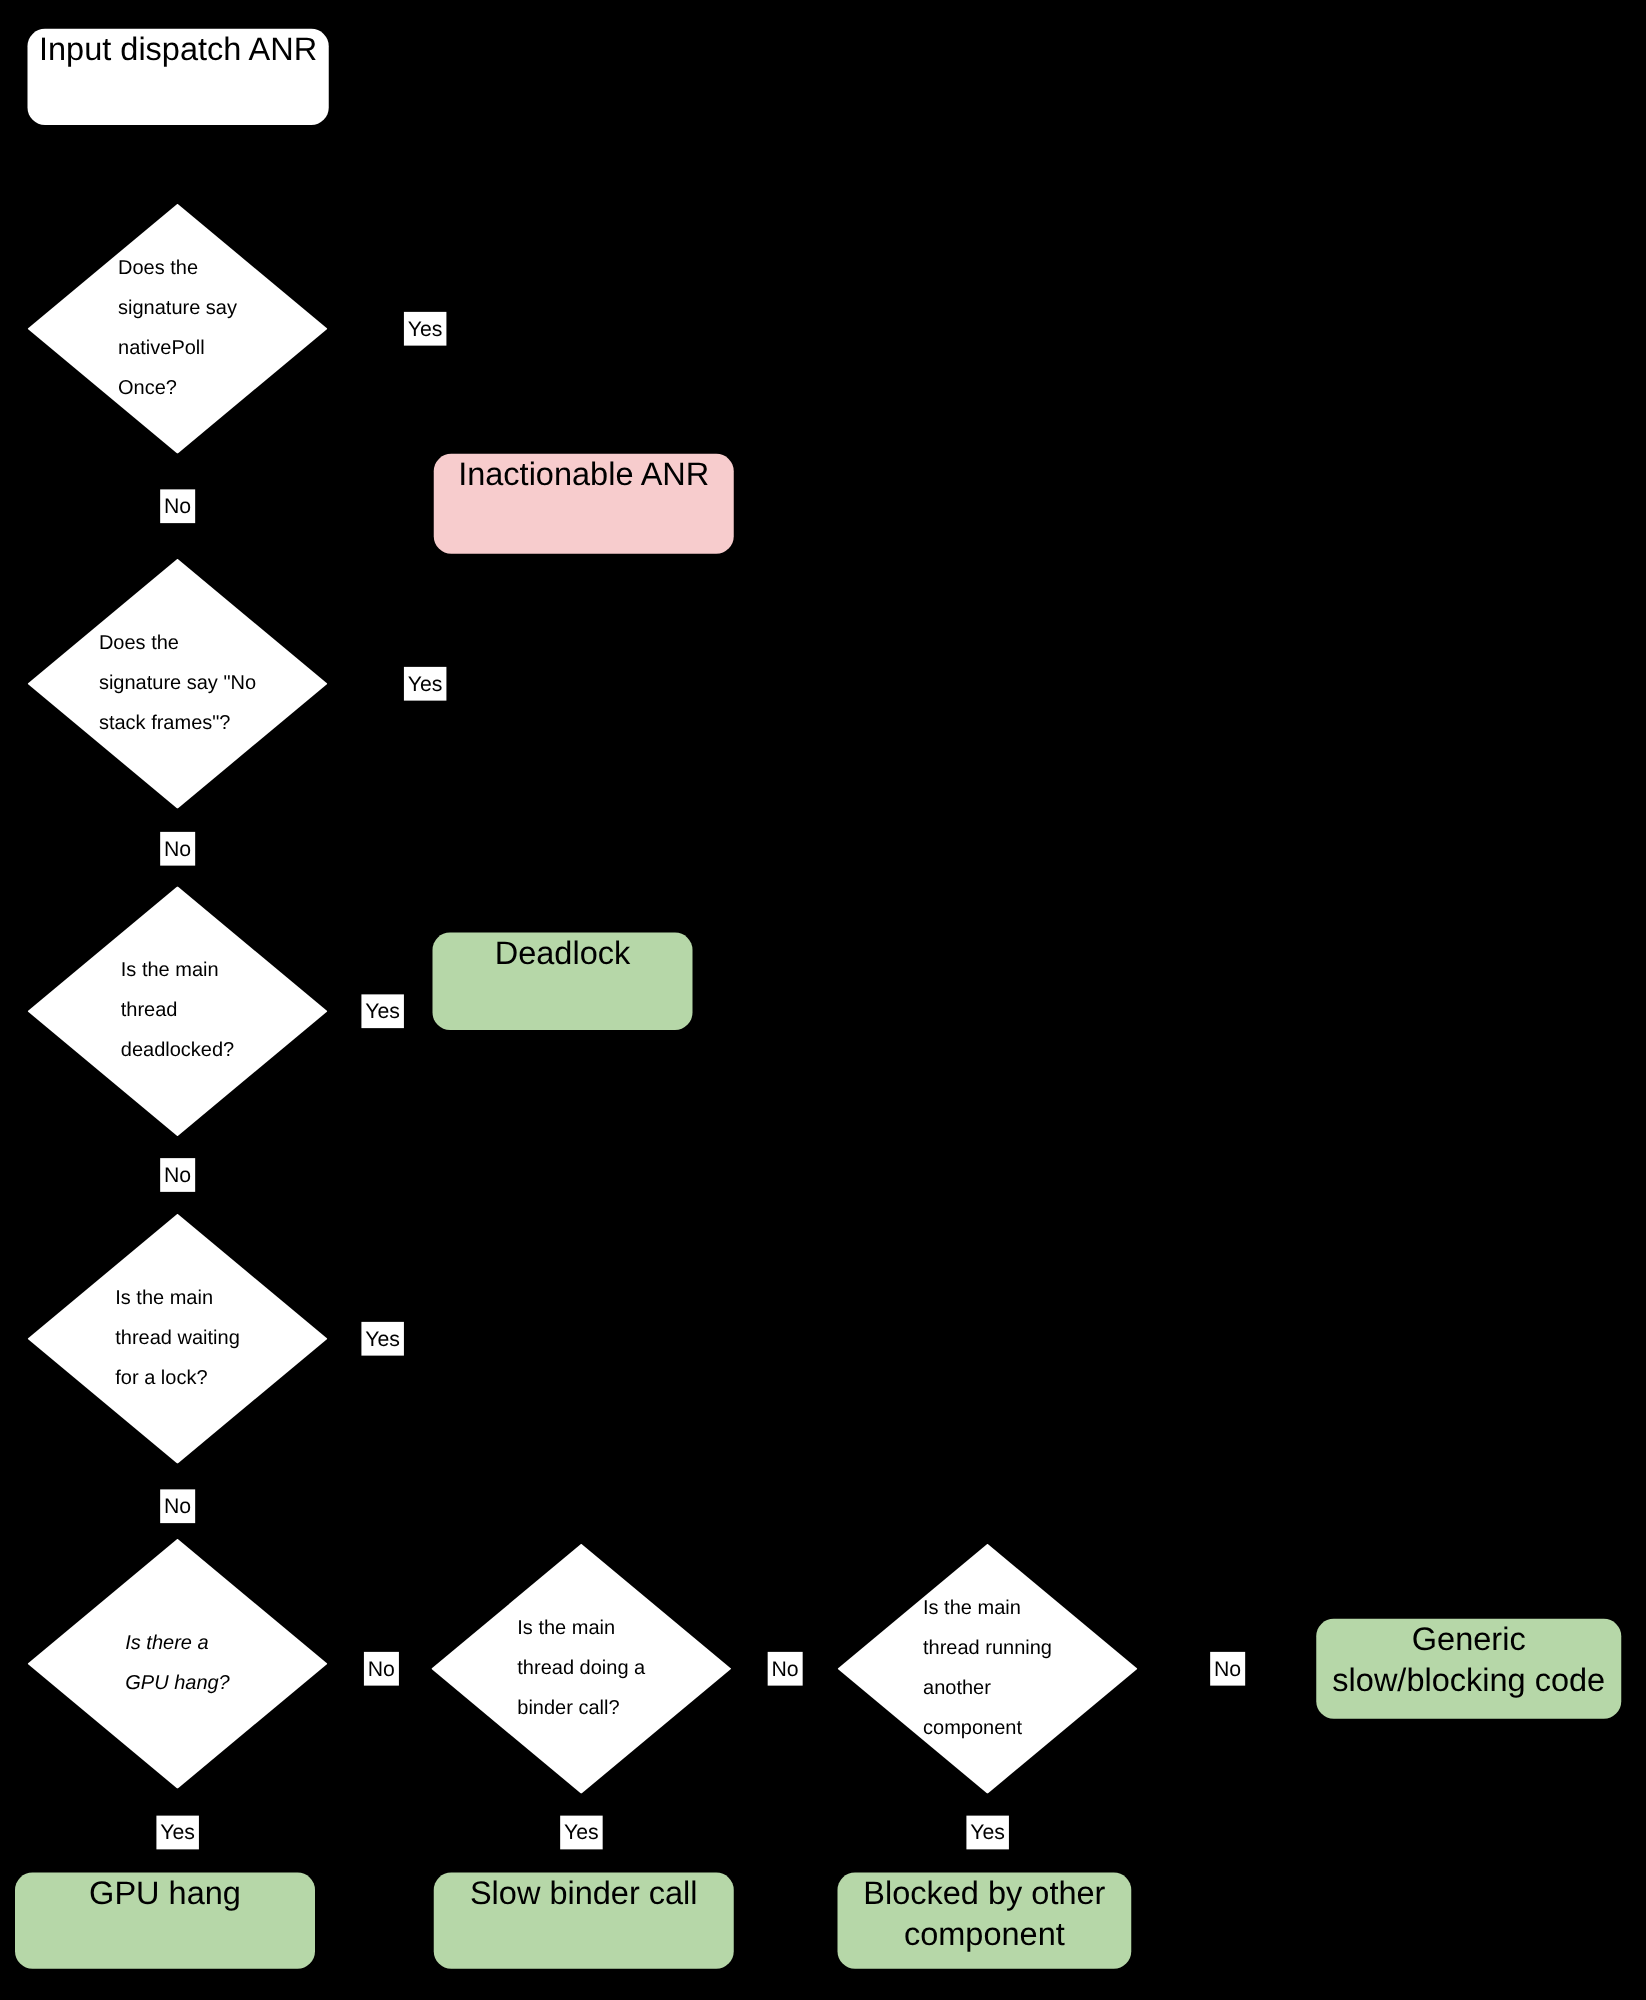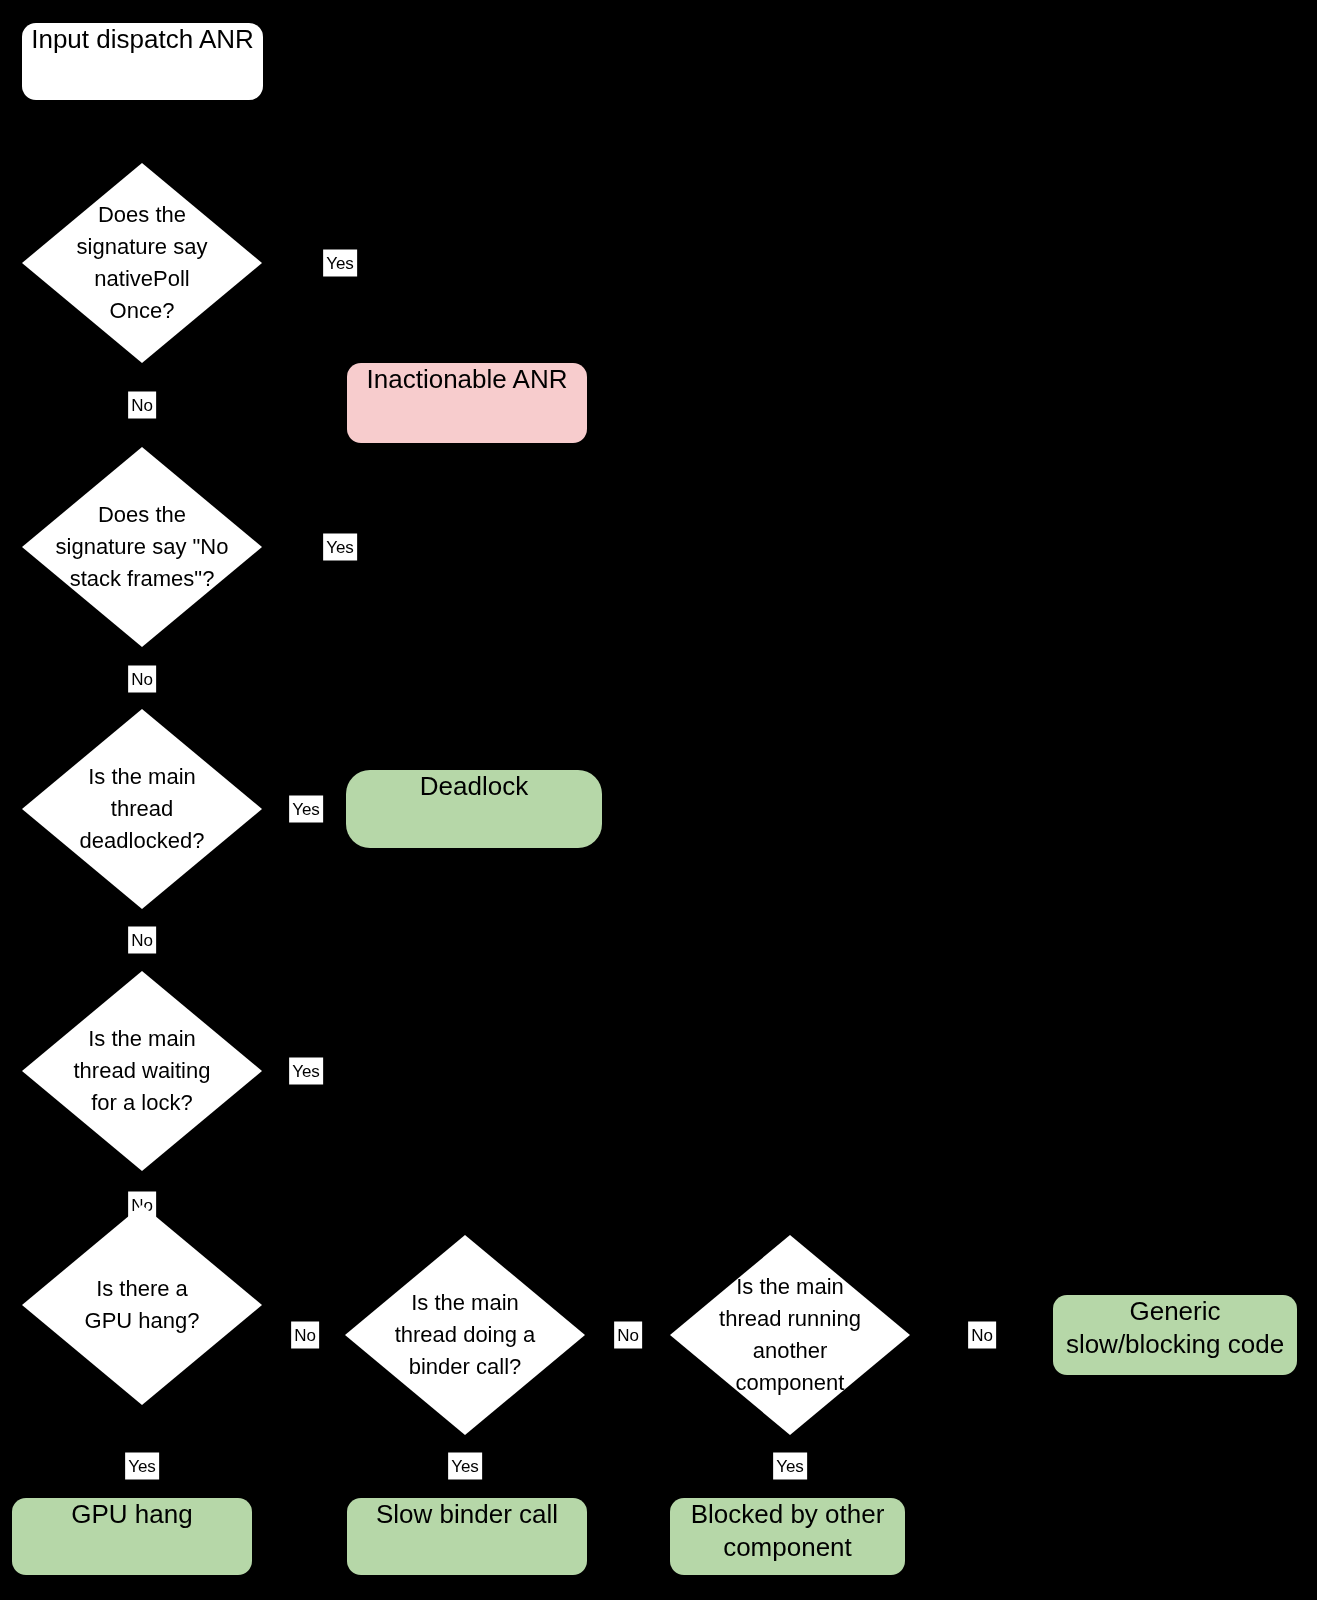--- a/index.html
+++ b/index.html
@@ -38,23 +38,23 @@
   .box.negative { background: var(--outcome-negative-fill); }
   .diamond {
     position: absolute;
     width: 240px; height: 200px;
     background: var(--decision-fill);
     clip-path: polygon(50% 0%, 100% 50%, 50% 100%, 0% 50%);
     display: flex; align-items: center; justify-content: center;
   }
   .diamond .dtext {
     color: var(--text);
-    font-size: 22px;
+    font-size: 16px;
     line-height: 32px;
-    text-align: center;
+    text-align: left;
     white-space: pre-line;
   }
   .edge-label {
     position: absolute;
     transform: translate(-50%, -50%);
     background: var(--edge-label-bg);
     color: var(--text);
     font-size: 17px;
     line-height: 25px;
     padding: 1px 3px;
@@ -90,34 +90,34 @@
   </div>
   <span class="edge-label" style="left:340px; top:547px;">Yes</span>
   <span class="edge-label" style="left:142px; top:679px;">No</span>
 
   <div class="diamond" style="left:22px; top:709px;">
     <span class="dtext">Is the main
 thread
 deadlocked?</span>
   </div>
   <span class="edge-label" style="left:306px; top:809px;">Yes</span>
-  <div class="box positive" style="left:346px; top:770px; width:256px; height:78px;border-radius:24px;">
+  <div class="box positive" style="left:346px; top:746px; width:208px; height:78px;">
     <span>Deadlock</span>
   </div>
   <span class="edge-label" style="left:142px; top:940px;">No</span>
 
   <div class="diamond" style="left:22px; top:971px;">
     <span class="dtext">Is the main
 thread waiting
 for a lock?</span>
   </div>
   <span class="edge-label" style="left:306px; top:1071px;">Yes</span>
   <span class="edge-label" style="left:142px; top:1205px;">No</span>
 
-  <div class="diamond" style="left:22px; top:1205px;">
+  <div class="diamond" style="left:22px; top:1231px;font-style:italic;">
     <span class="dtext">Is there a
 GPU hang?</span>
   </div>
   <span class="edge-label" style="left:305px; top:1335px;">No</span>
 
   <div class="diamond" style="left:345px; top:1235px;">
     <span class="dtext">Is the main
 thread doing a
 binder call?</span>
   </div>

